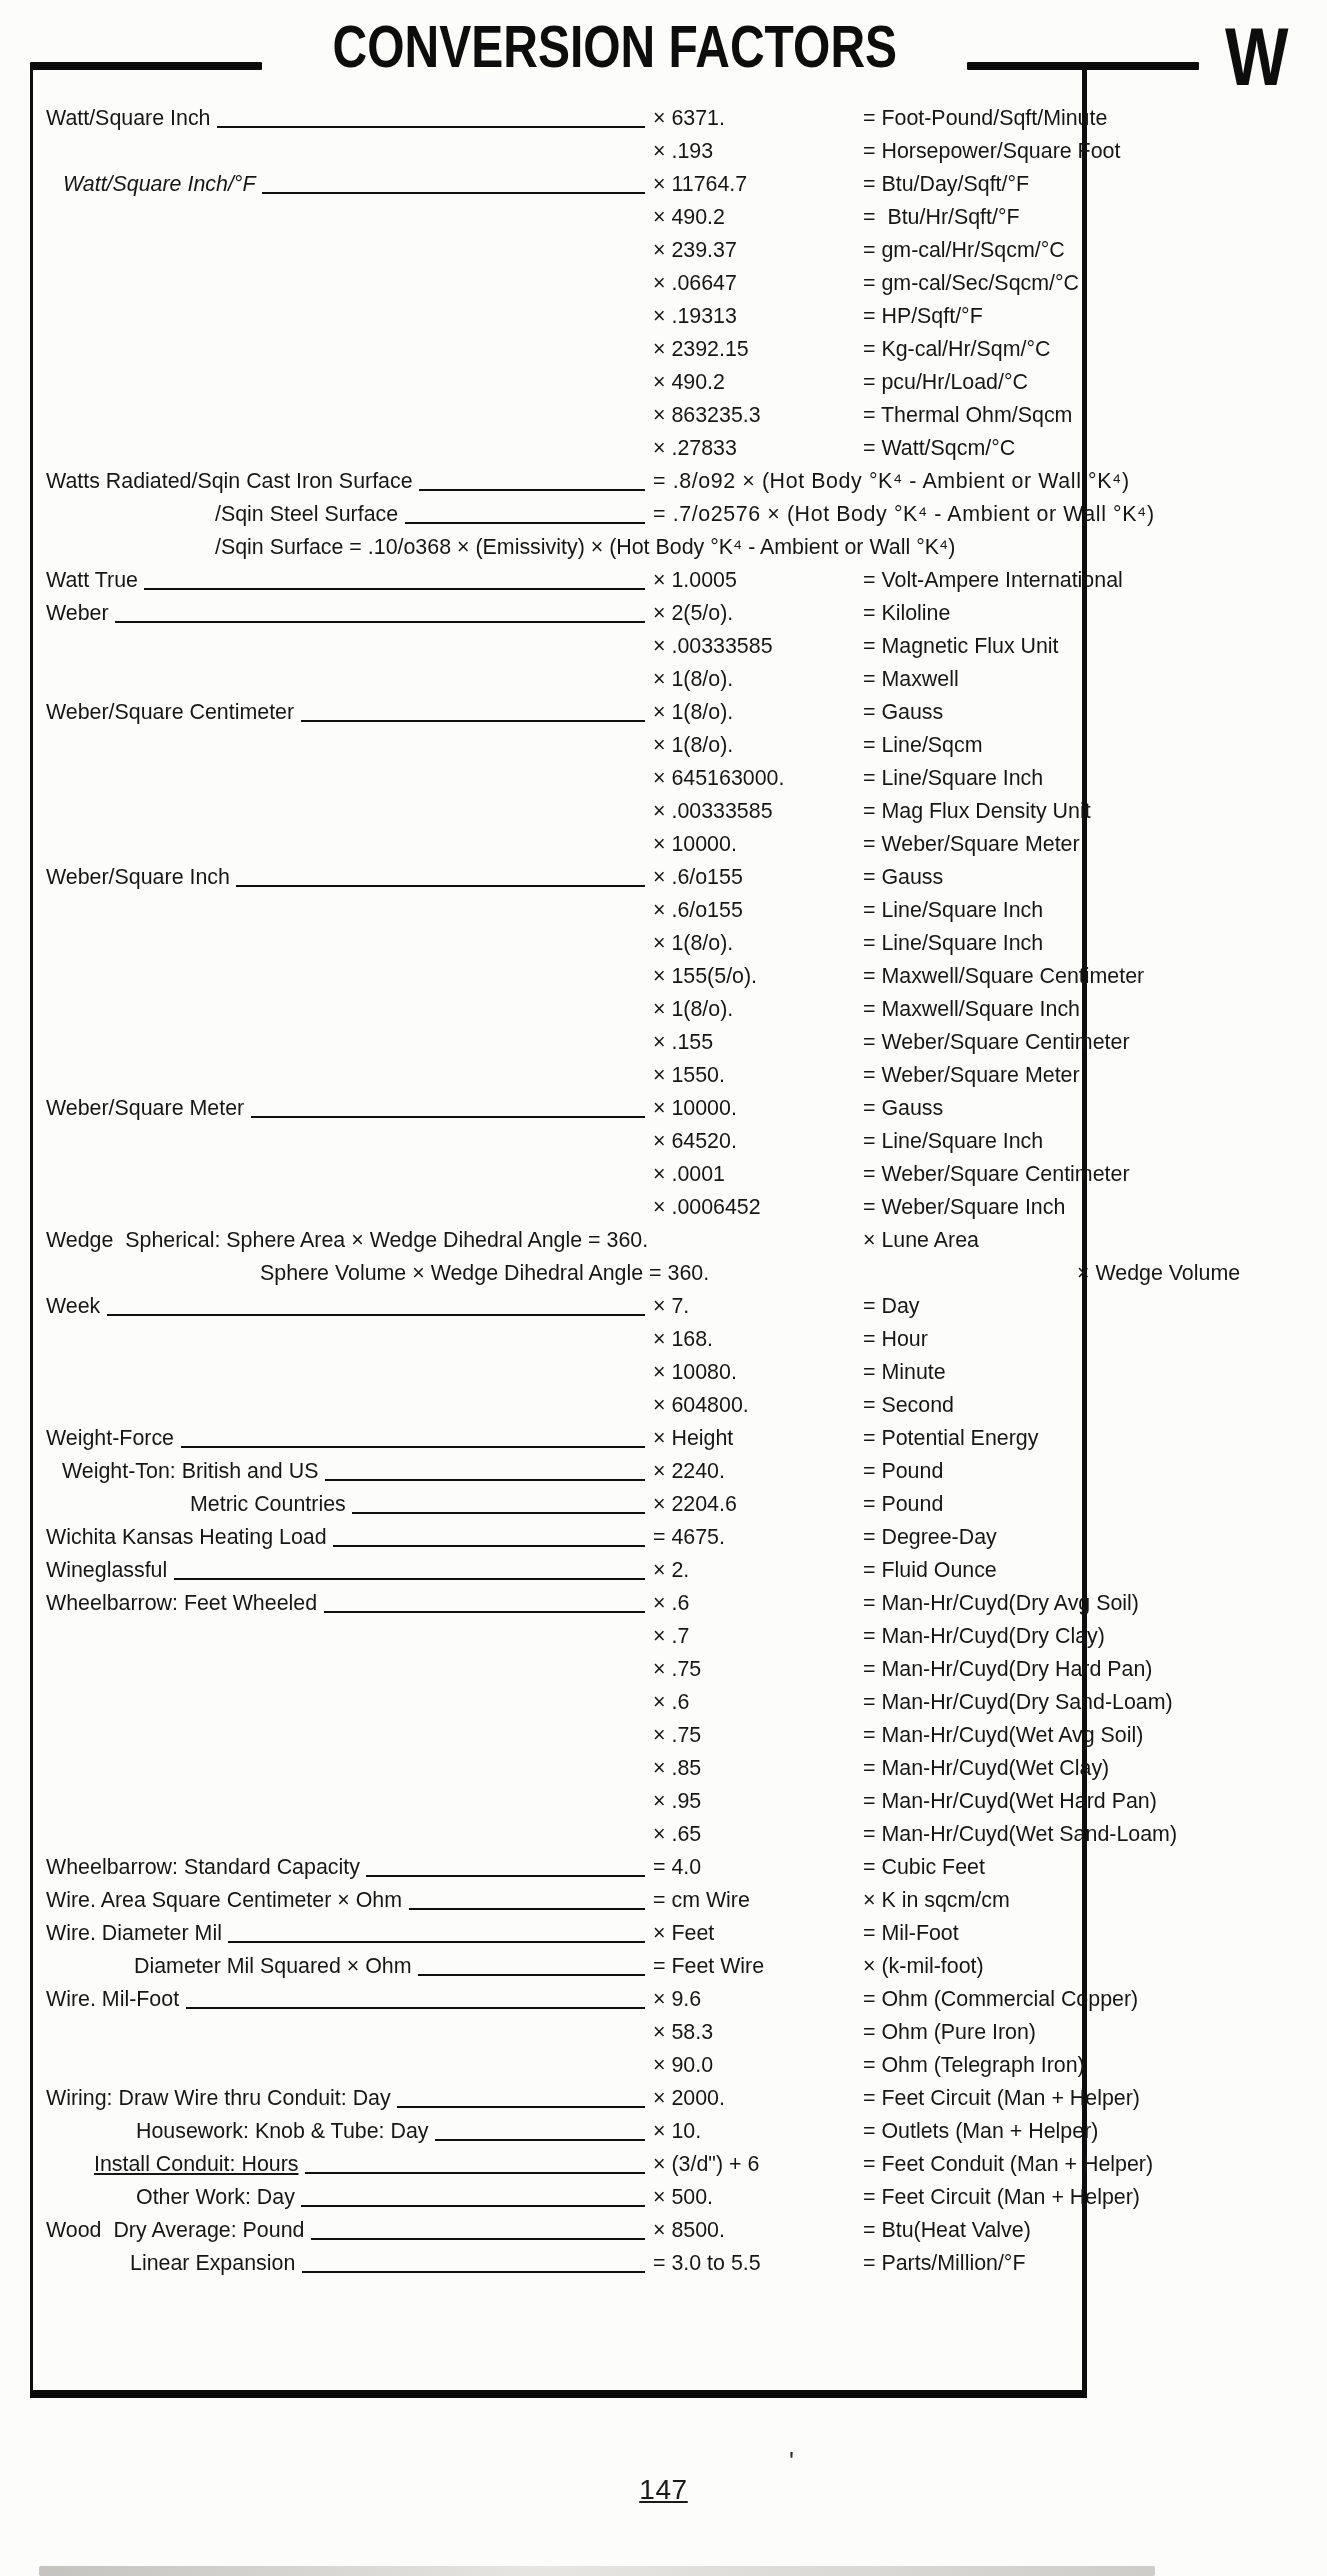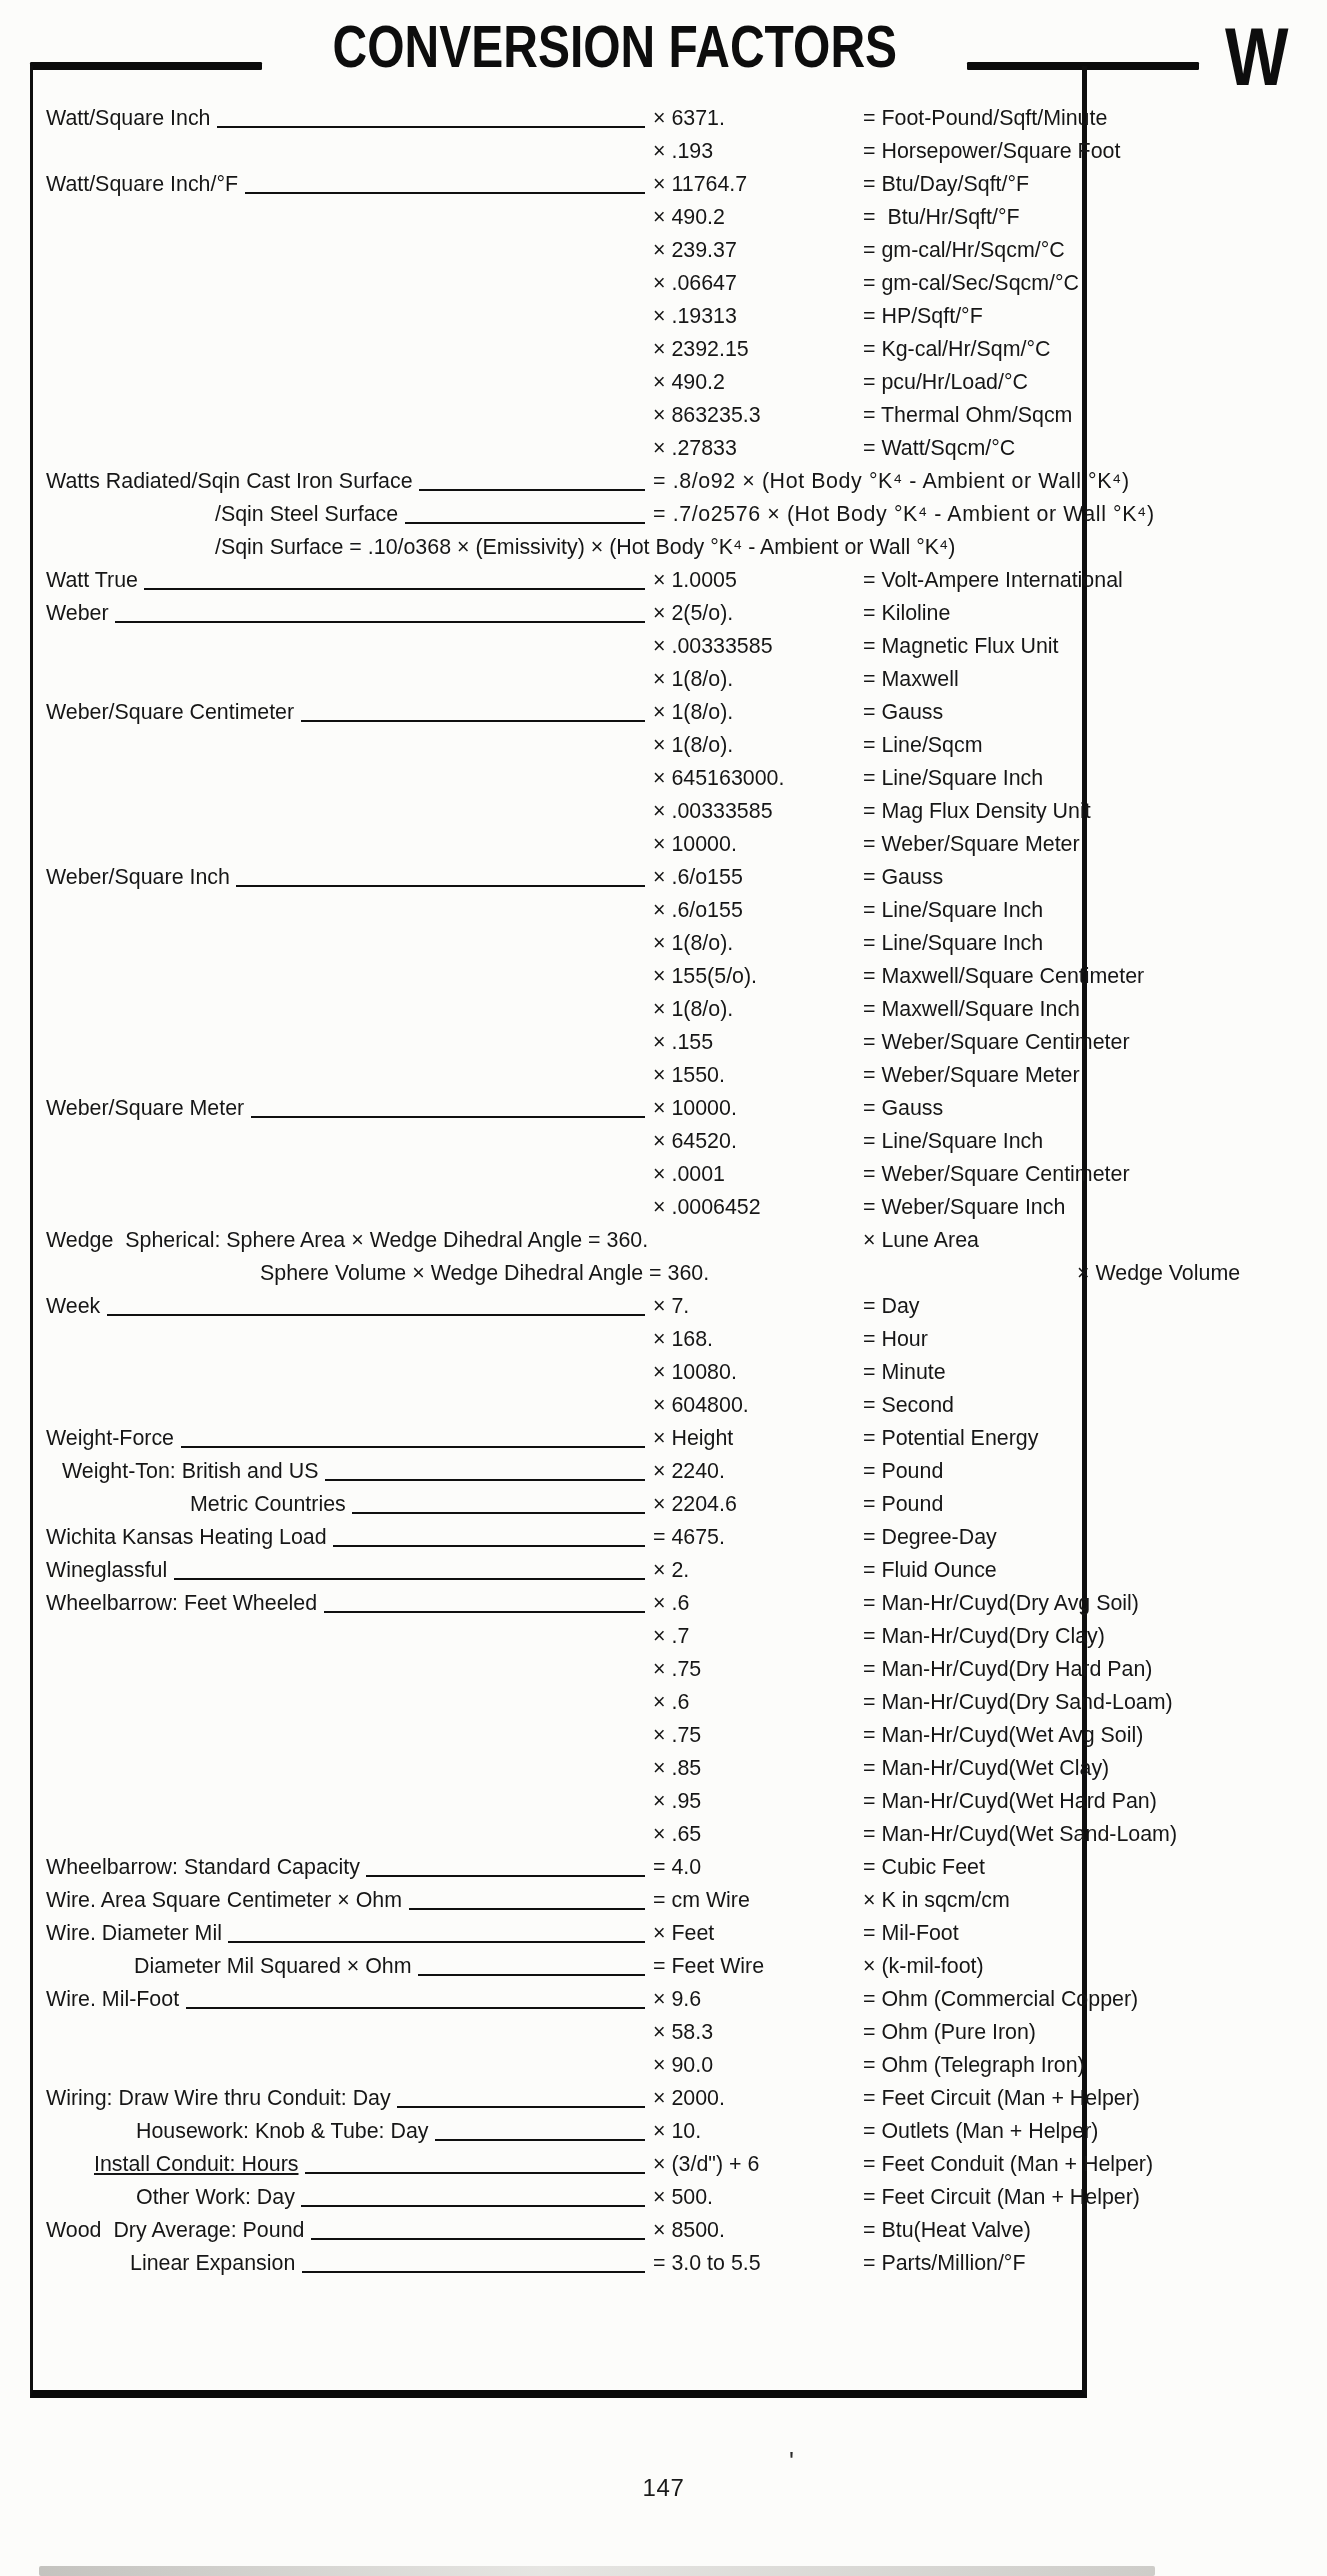--- a/index.html
+++ b/index.html
@@ -44,21 +44,21 @@
   }
   .cell-label{flex:0 0 607px;width:607px;display:flex;align-items:flex-end;overflow:visible;}
   .label-text{white-space:pre;}
   .fill{flex:1 1 auto;border-bottom:2.6px solid #101010;margin:0 7.8px 1.9px 6.5px;min-width:0;}
   .cell-mult{flex:0 0 210px;width:210px;white-space:pre;}
   .cell-result{flex:1 1 auto;white-space:pre;}
   .cell-eq{flex:1 1 auto;white-space:pre;letter-spacing:0.6px;}
   .cell-plain{flex:0 0 817px;width:817px;white-space:pre;overflow:visible;}
   .page-number{
     position:absolute;left:0;top:2474px;width:100%;
-    text-align:center;font-size:24px;color:#1a1a1a;letter-spacing:0.6px;
+    text-align:center;font-size:28px;color:#1a1a1a;letter-spacing:0.6px;text-decoration:underline;
   }
   .scan-speck{
     position:absolute;left:789px;top:2446px;font-size:26px;color:#2b2b2b;
   }
   .scan-smudge{
     position:absolute;left:39px;bottom:0;width:1116px;height:9.7px;
     background:linear-gradient(90deg,rgba(150,148,142,.55),rgba(190,188,182,.35) 45%,rgba(160,158,152,.5));
     border-radius:1.9px;
   }
 </style>
@@ -86,21 +86,21 @@
       </div>
       <div class="row">
         <div class="cell-label">
           <span class="label-text" style="margin-left: 0px;"></span>
         </div>
         <div class="cell-mult">× .193</div>
         <div class="cell-result">= Horsepower/Square Foot</div>
       </div>
       <div class="row">
         <div class="cell-label">
-          <span class="label-text" style="margin-left: 0px;">Watt/Square Inch/°F</span>
+          <span class="label-text" style="margin-left: 17px; font-style: italic;">Watt/Square Inch/°F</span>
           <div class="fill"></div>
         </div>
         <div class="cell-mult">× 11764.7</div>
         <div class="cell-result">= Btu/Day/Sqft/°F</div>
       </div>
       <div class="row">
         <div class="cell-label">
           <span class="label-text" style="margin-left: 0px;"></span>
         </div>
         <div class="cell-mult">× 490.2</div>

